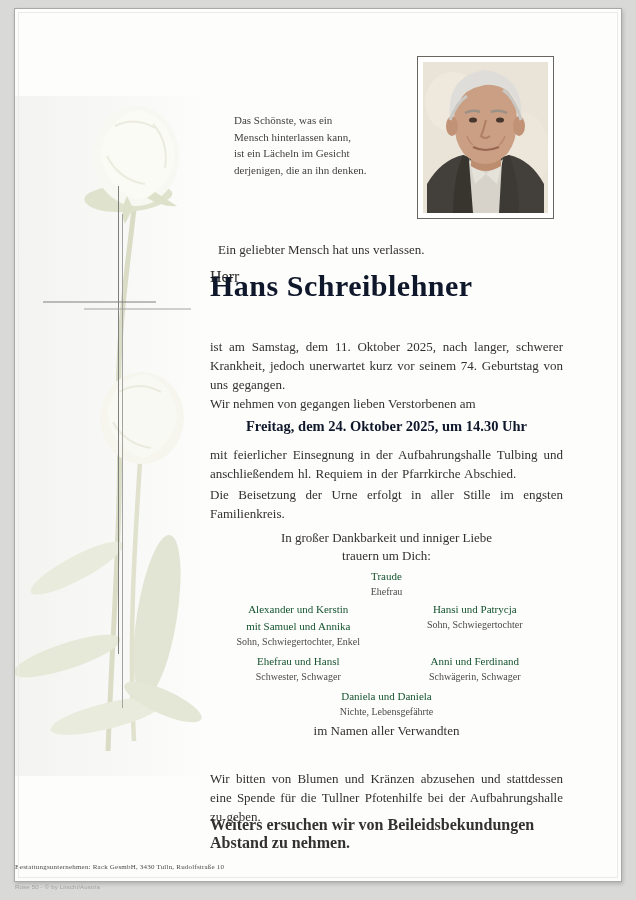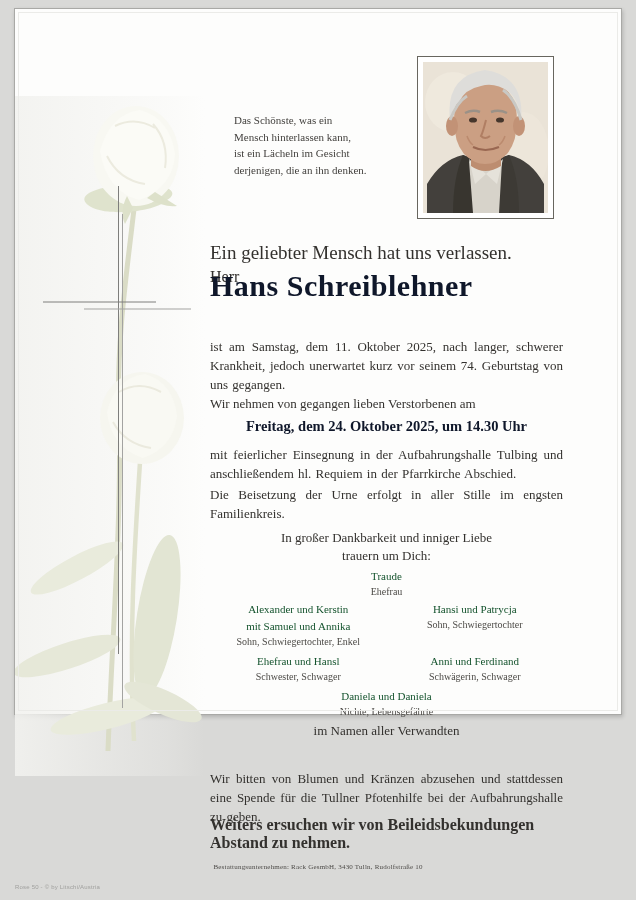--- a/index.html
+++ b/index.html
@@ -6,21 +6,21 @@
   body{
     width:636px;height:900px;
     background:#d9d9d7;
     font-family:"Liberation Serif","DejaVu Serif",serif;
     color:#33312e;
     position:relative;
     overflow:hidden;
   }
   .card{
     position:absolute;left:14px;top:8px;
-    width:608px;height:707px;
+    width:608px;height:874px;
     background:#fdfdfc;
     border:1px solid #a9a9a6;
     box-shadow:1px 2px 4px rgba(0,0,0,.18);
     box-sizing:border-box;
   }
   .card::after{
     content:"";position:absolute;inset:3px;
     border:1px solid #ebebe8;pointer-events:none;
   }
   .rose-art{position:absolute;left:0;top:87px;width:190px;height:680px;}
@@ -30,21 +30,21 @@
     border:1px solid #68665f;background:#fff;padding:5px;
   }
   .photo svg{display:block;width:125px;height:151px;}
   .quote{
     position:absolute;left:219px;top:103px;width:170px;
     font-size:11px;line-height:16.5px;color:#413f3c;
   }
   .content{position:absolute;left:195px;top:0;width:353px;}
   .content>div{position:absolute;width:353px;}
   .just{text-align:justify;word-spacing:1px;font-size:13px;line-height:19px;}
-  .intro-line{top:233px;font-size:19px;}
+  .intro-line{top:233px;font-size:13px;margin-left:8px;}
   .salutation{top:252px;font-size:16px;margin-top:7px;}
   .deceased-name{
     top:260px;
     font-size:30px;font-weight:bold;letter-spacing:.5px;color:#0f172a;
   }
   .p-death{top:328px;}
   .p-farewell{top:387px;font-size:13px;}
   .date-line{top:409px;text-align:center;font-size:14.5px;font-weight:bold;color:#0f172a;}
   .p-ceremony{top:436px;}
   .p-burial{top:476px;}
@@ -53,21 +53,21 @@
   .mourner .rel{font-size:10px;line-height:13px;color:#4c4a46;}
   .spouse{top:559px;text-align:center;}
   .row1{top:592px;display:flex;}
   .row2{top:644px;display:flex;}
   .row1 .col,.row2 .col{width:50%;text-align:center;}
   .center-entry{top:679px;text-align:center;}
   .closing{top:714px;text-align:center;font-size:13px;}
   .p-flowers{top:760px;}
   .p-condolences{top:807px;font-weight:bold;}
   .footer{
-    position:absolute;left:0;right:0;top:854px;text-align:center;
+    position:absolute;left:0;right:0;top:854px;text-align:left;
     font-size:7px;letter-spacing:.2px;color:#4d4b48;
   }
   .credit{
     position:absolute;left:15px;top:884px;
     font-size:6px;color:#a0a09e;letter-spacing:.2px;
     font-family:"Liberation Sans","DejaVu Sans",sans-serif;
   }
 </style>
 </head>
 <body>

